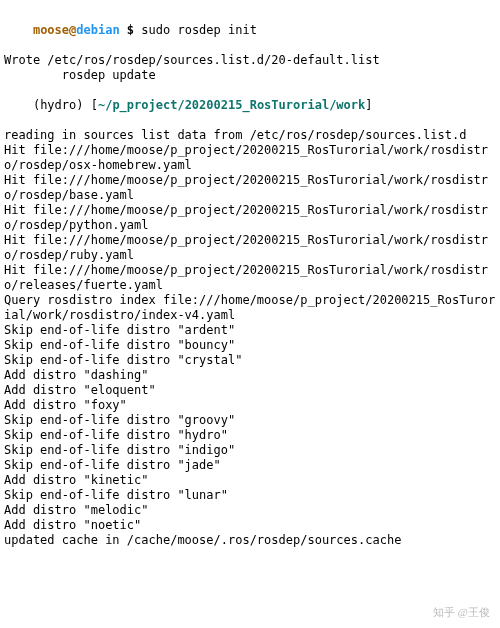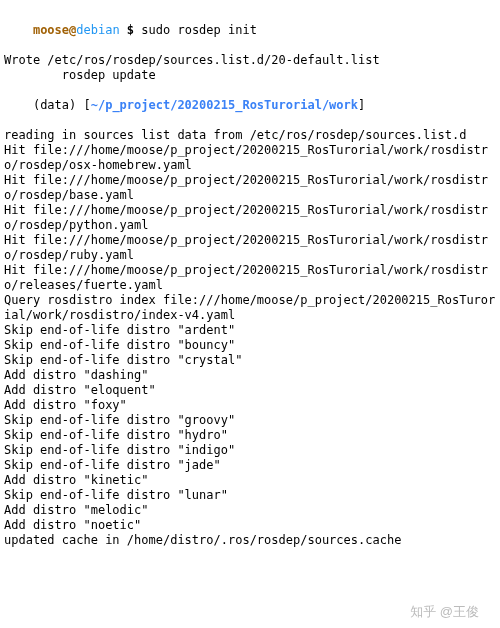--- a/index.html
+++ b/index.html
@@ -22,56 +22,56 @@
     .line {
       white-space: pre-wrap;
       word-break: break-all;
     }
     .user-green {
       color: #a16207;
       font-weight: bold;
     }
     .host-blue {
       color: #2196f3;
-      font-weight: normal;
+      font-weight: bold;
     }
     .path-cyan {
-      color: #3b82f6;
+      color: #0f766e;
       font-weight: bold;
     }
     .prompt-dollar {
       color: #000000;
       font-weight: bold;
     }
     .watermark {
       position: absolute;
       bottom: 8px;
-      right: 21px;
-      font-size: 13px;
+      right: 10px;
+      font-size: 11px;
       color: #bbbbbb;
       pointer-events: none;
-      font-family: Liberation Sans, sans-serif;
+      font-family: Liberation Serif, serif;
     }
   </style>
 </head>
 <body>
 
 <div>
 
   <div class="line">
     <span class="user-green">moose</span><span class="user-green">@</span><span class="host-blue">debian</span><span class="prompt-dollar"> $ </span><span>sudo rosdep init</span>
   </div>
 
   <div class="line">Wrote /etc/ros/rosdep/sources.list.d/20-default.list</div>
   <div class="line"></div>
   <div class="line">        rosdep update</div>
   <div class="line"></div>
 
   <div class="line">
-    <span>(data) [</span><span class="path-cyan">~/p_project/20200215_RosTurorial/work</span><span>]</span>
+    <span>(hydro) [</span><span class="path-cyan">~/p_project/20200215_RosTurorial/work</span><span>]</span>
   </div>
 
 
   <div class="line">reading in sources list data from /etc/ros/rosdep/sources.list.d</div>
   <div class="line">Hit file:///home/moose/p_project/20200215_RosTurorial/work/rosdistro/rosdep/osx-homebrew.yaml</div>
   <div class="line">Hit file:///home/moose/p_project/20200215_RosTurorial/work/rosdistro/rosdep/base.yaml</div>
   <div class="line">Hit file:///home/moose/p_project/20200215_RosTurorial/work/rosdistro/rosdep/python.yaml</div>
   <div class="line">Hit file:///home/moose/p_project/20200215_RosTurorial/work/rosdistro/rosdep/ruby.yaml</div>
   <div class="line">Hit file:///home/moose/p_project/20200215_RosTurorial/work/rosdistro/releases/fuerte.yaml</div>
   <div class="line">Query rosdistro index file:///home/moose/p_project/20200215_RosTurorial/work/rosdistro/index-v4.yaml</div>
@@ -82,21 +82,21 @@
   <div class="line">Add distro "eloquent"</div>
   <div class="line">Add distro "foxy"</div>
   <div class="line">Skip end-of-life distro "groovy"</div>
   <div class="line">Skip end-of-life distro "hydro"</div>
   <div class="line">Skip end-of-life distro "indigo"</div>
   <div class="line">Skip end-of-life distro "jade"</div>
   <div class="line">Add distro "kinetic"</div>
   <div class="line">Skip end-of-life distro "lunar"</div>
   <div class="line">Add distro "melodic"</div>
   <div class="line">Add distro "noetic"</div>
-  <div class="line">updated cache in /home/distro/.ros/rosdep/sources.cache</div>
+  <div class="line">updated cache in /cache/moose/.ros/rosdep/sources.cache</div>
 
   <div class="line">
     
   </div>
 
 </div>
 
 <div class="watermark">知乎 @王俊</div>
 
 </body></html>

